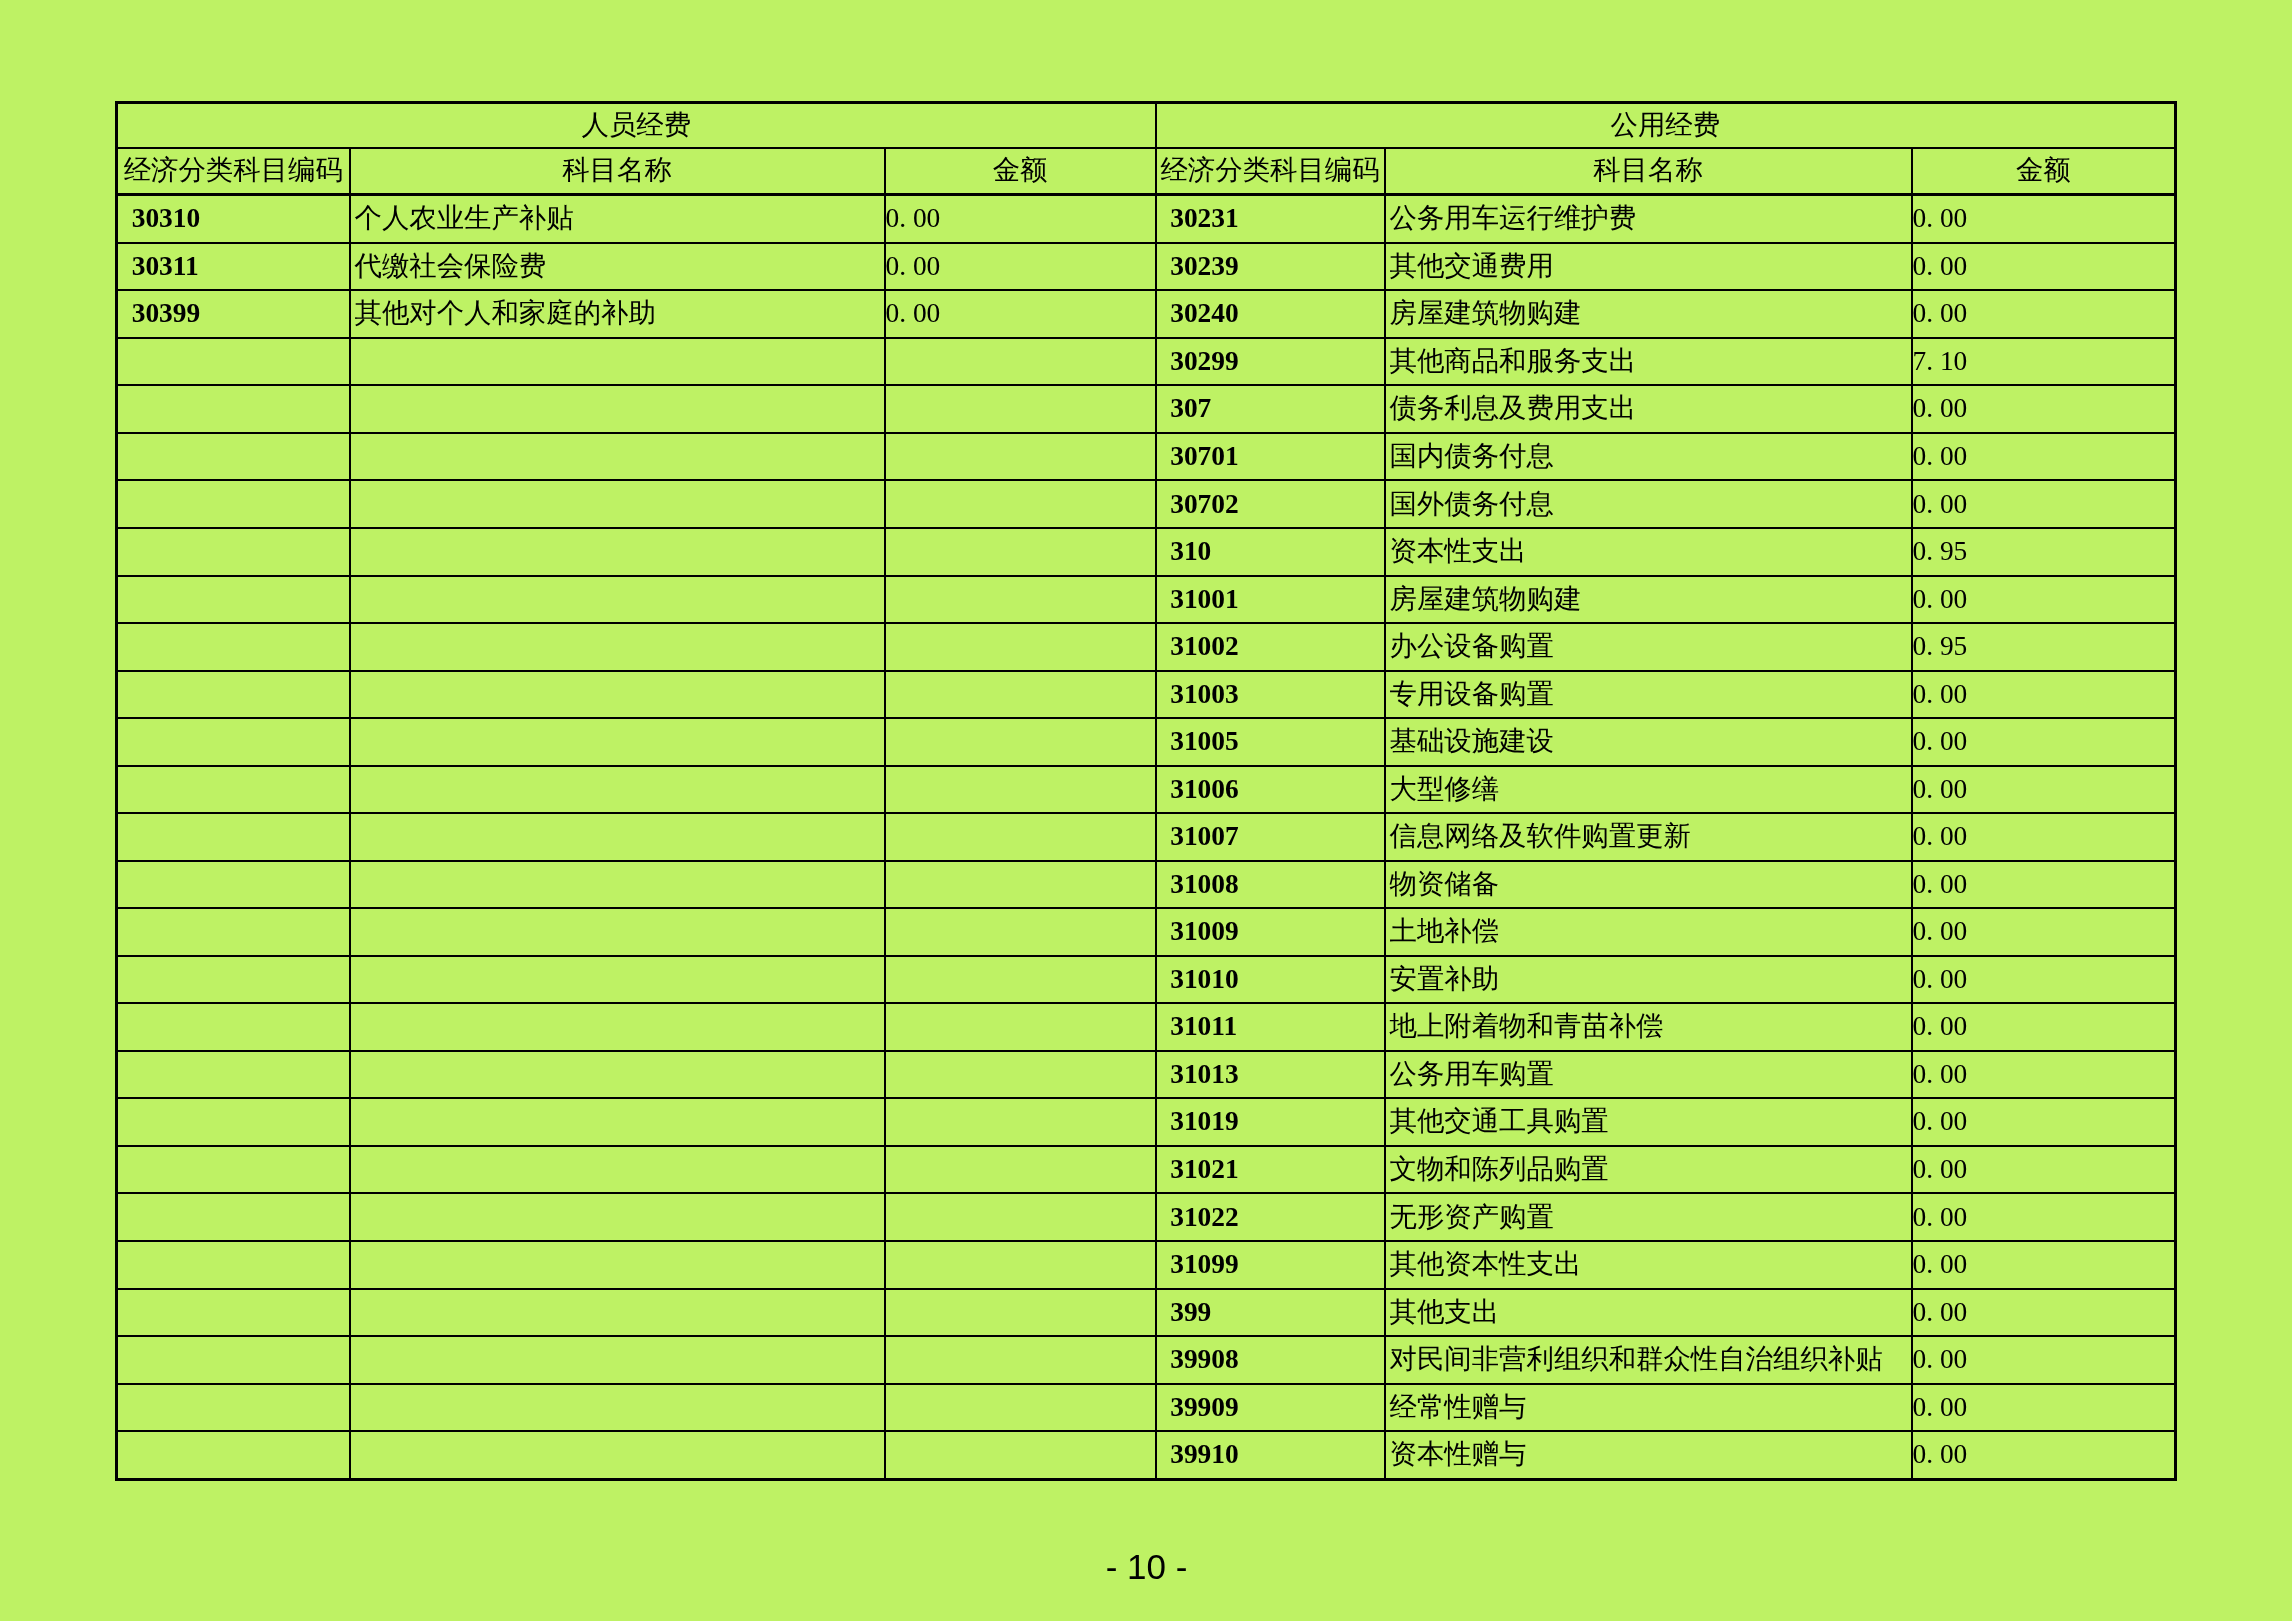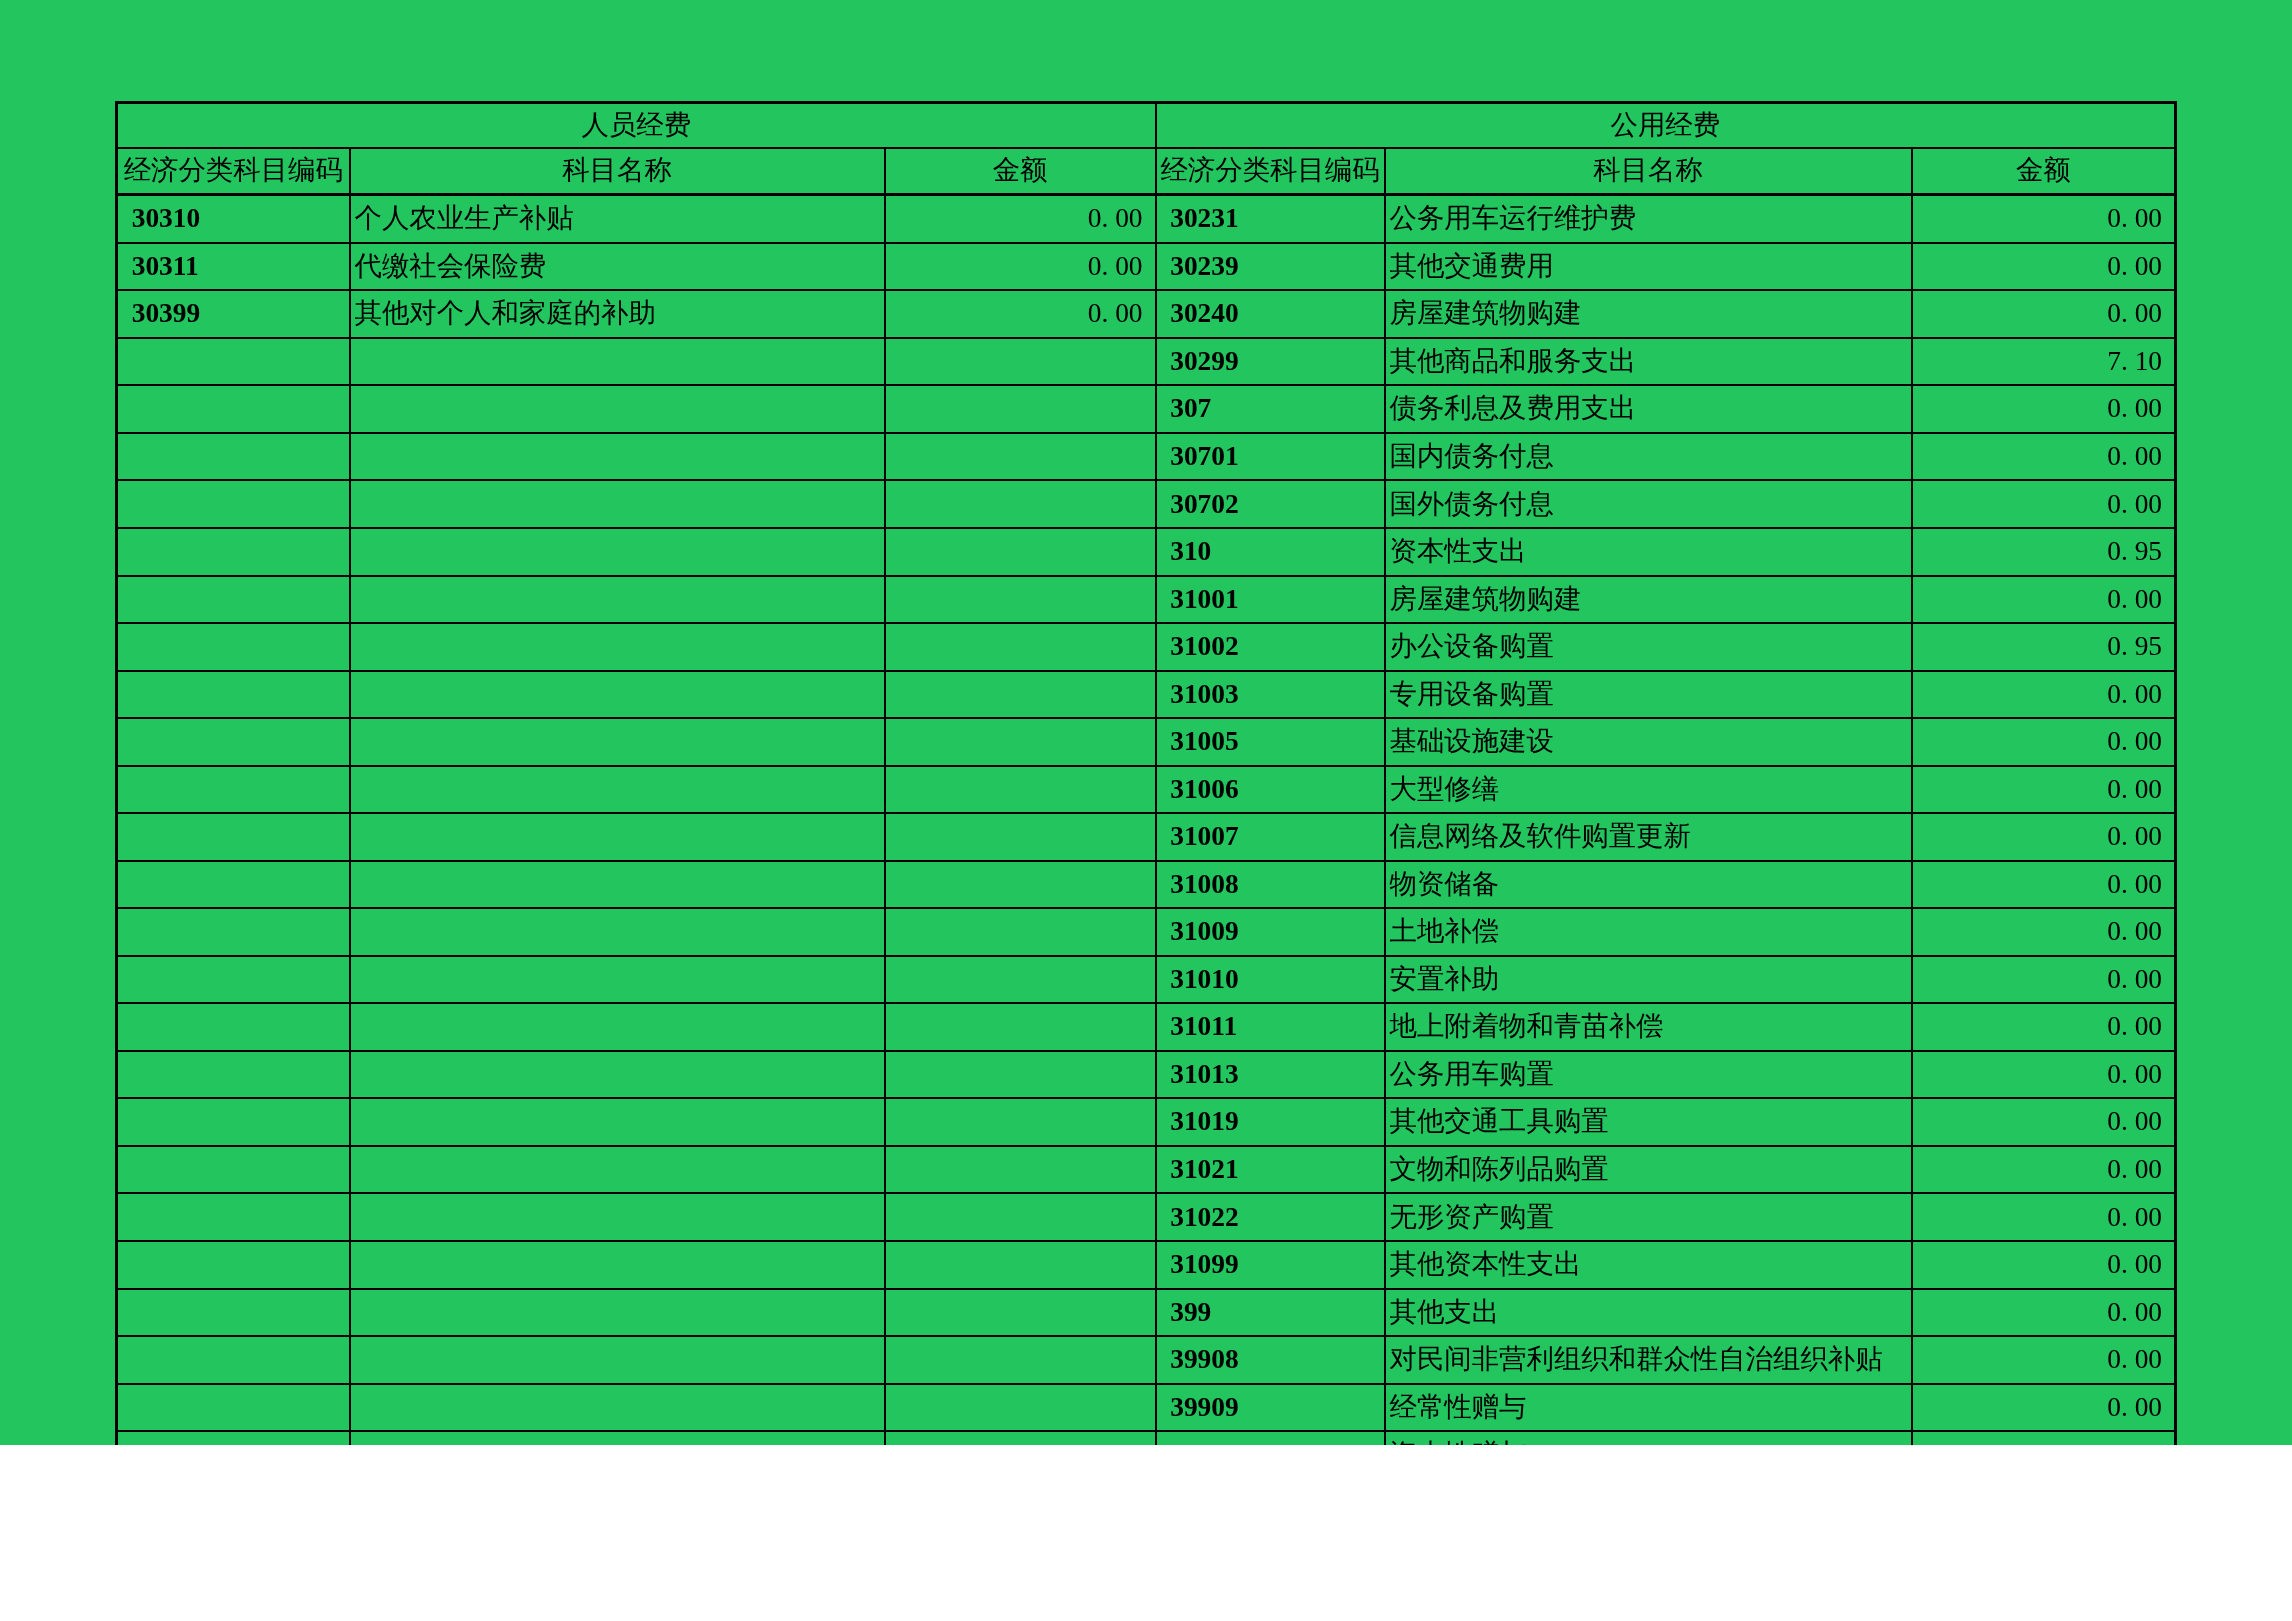--- a/index.html
+++ b/index.html
@@ -3,22 +3,22 @@
 <meta charset="utf-8">
 <style>
   html, body {
     margin: 0;
     padding: 0;
     background: #ffffff;
   }
   .page {
     position: relative;
     width: 2293px;
-    height: 1445px;
-    background: #22c55e;
+    height: 1621px;
+    background: #bef264;
     font-family: "Liberation Serif", "DejaVu Serif", serif;
     color: #000000;
     overflow: hidden;
   }
   table.budget-table {
     position: absolute;
     left: 115px;
     top: 101px;
     width: 2059px;
     height: 1380px;
@@ -53,21 +53,21 @@
   .budget-table td.col-code {
     text-align: left;
     padding-left: 13.7px;
     font-weight: bold;
   }
   .budget-table td.col-name {
     text-align: left;
     padding-left: 4px;
   }
   .budget-table td.col-amount {
-    text-align: right;
+    text-align: left;
     padding-right: 12px;
   }
   
   .budget-table .divider-left {
     border-left-width: 2.9px;
     margin-top: 28px;
   }
   .page-number {
     position: absolute;
     left: 0;

